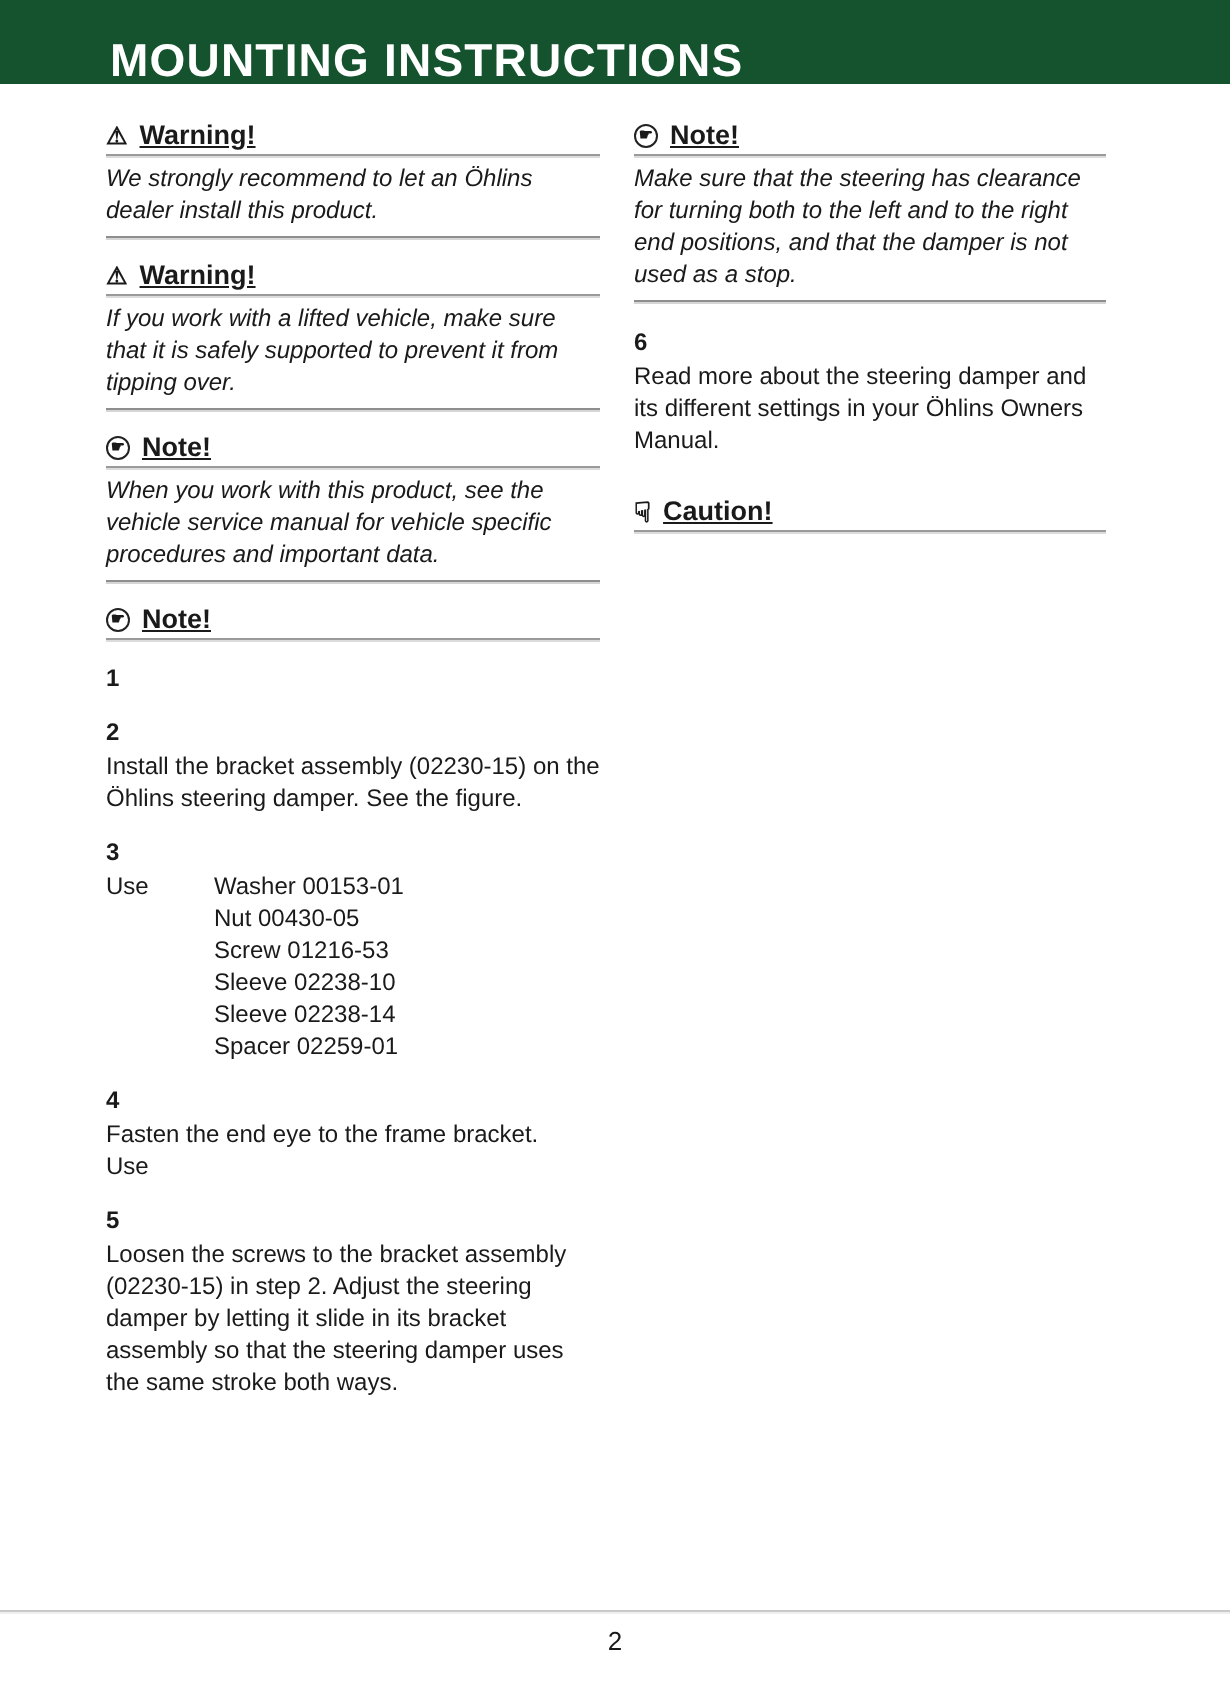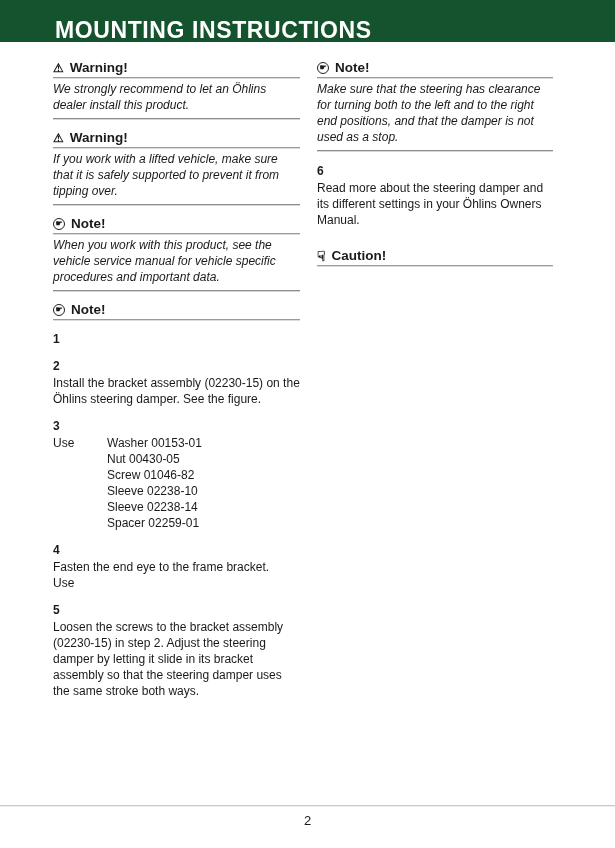--- a/index.html
+++ b/index.html
@@ -41,21 +41,21 @@
   .alert-head {
     display:flex;
     align-items:center;
     gap:6px;
     font-size:13.5px;
     font-weight:bold;
     padding-bottom:2px;
     border-bottom:1px solid #9a9a9a;
     box-shadow:0 1px 0 #dcdcdc;
   }
-  .alert-head .head-label { }
+  .alert-head .head-label { text-decoration:underline; }
   .alert-body {
     font-style:italic;
     font-size:12px;
     line-height:16px;
     padding:3px 0 5px 0;
     border-bottom:1px solid #8e8e8e;
     box-shadow:0 1px 0 #d6d6d6;
   }
   .warn-glyph { font-size:12px; line-height:1; }
   .note-circle {
@@ -153,21 +153,21 @@
         <div class="step-text">Install the bracket assembly (02230-15) on the Öhlins steering damper. See the figure.</div>
       </div>
 
       <div class="step">
         <div class="step-num">3</div>
         <div class="parts">
           <div class="use-label">Use</div>
           <div class="parts-rows">
             <div class="part-row">Washer 00153-01</div>
             <div class="part-row">Nut 00430-05</div>
-            <div class="part-row">Screw 01046-82</div>
+            <div class="part-row">Screw 01216-53</div>
             <div class="part-row">Sleeve 02238-10</div>
             <div class="part-row">Sleeve 02238-14</div>
             <div class="part-row">Spacer 02259-01</div>
           </div>
         </div>
       </div>
 
       <div class="step">
         <div class="step-num">4</div>
         <div class="step-text">Fasten the end eye to the frame bracket.</div>

